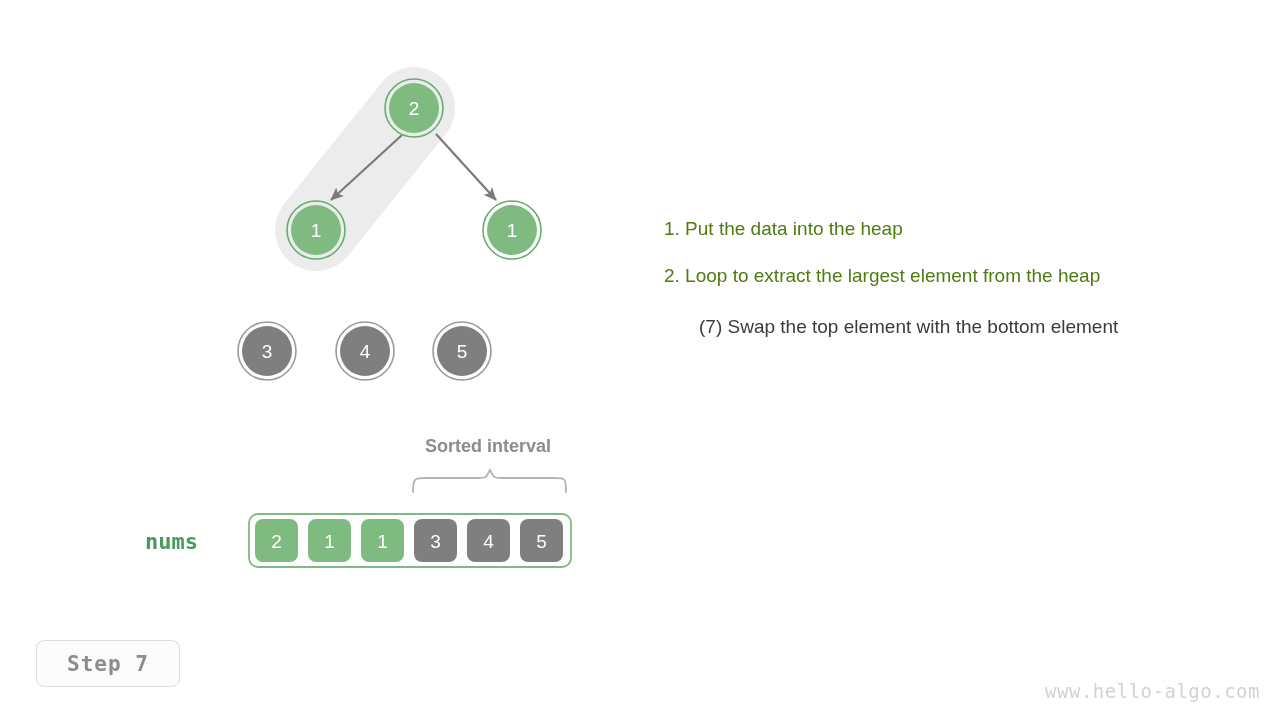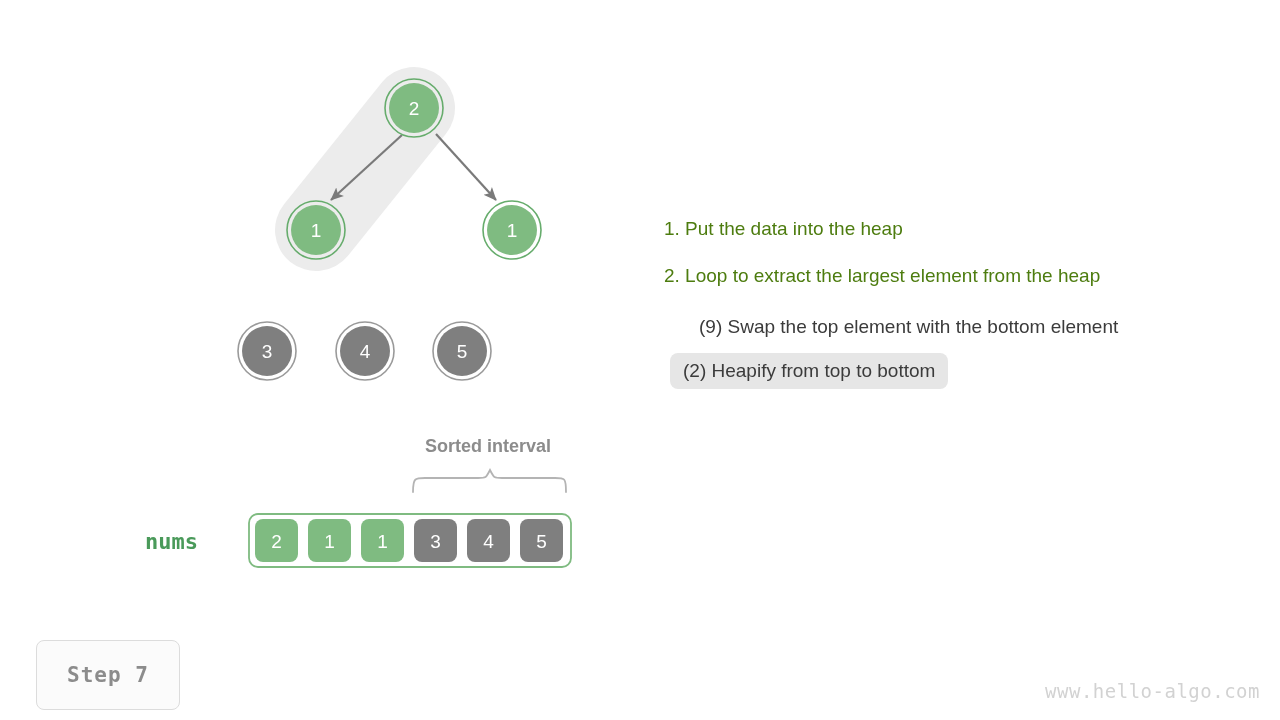--- a/index.html
+++ b/index.html
@@ -65,21 +65,21 @@
     text-anchor: middle;
     dominant-baseline: central;
   }
 
   
   #step-badge {
     position: absolute;
     left: 36px;
     top: 640px;
     width: 144px;
-    height: 70px;
+    height: 47px;
     box-sizing: border-box;
     border: 1px solid #dcdcdc;
     border-radius: 8px;
     background: #fbfbfb;
     display: flex;
     align-items: center;
     justify-content: center;
     font-family: "DejaVu Sans Mono", monospace;
     font-size: 21px;
     font-weight: bold;
@@ -237,20 +237,17 @@
 </div>
 
 <div id="step-badge">Step 7</div>
 
 <div id="text-panel">
 
   <span class="step-line">1. Put the data into the heap</span>
   <span class="step-line">2. Loop to extract the largest element from the heap</span>
 
   <span class="sub-line-wrap">
-    <span class="sub-line">(9) Swap the top element with the bottom element</span>
-  </span>
-  <span class="sub-line-wrap">
-    <span class="sub-line highlighted">(2) Heapify from top to bottom</span>
+    <span class="sub-line">(7) Swap the top element with the bottom element</span>
   </span>
 </div>
 
 <div id="watermark">www.hello-algo.com</div>
 
 </body></html>

